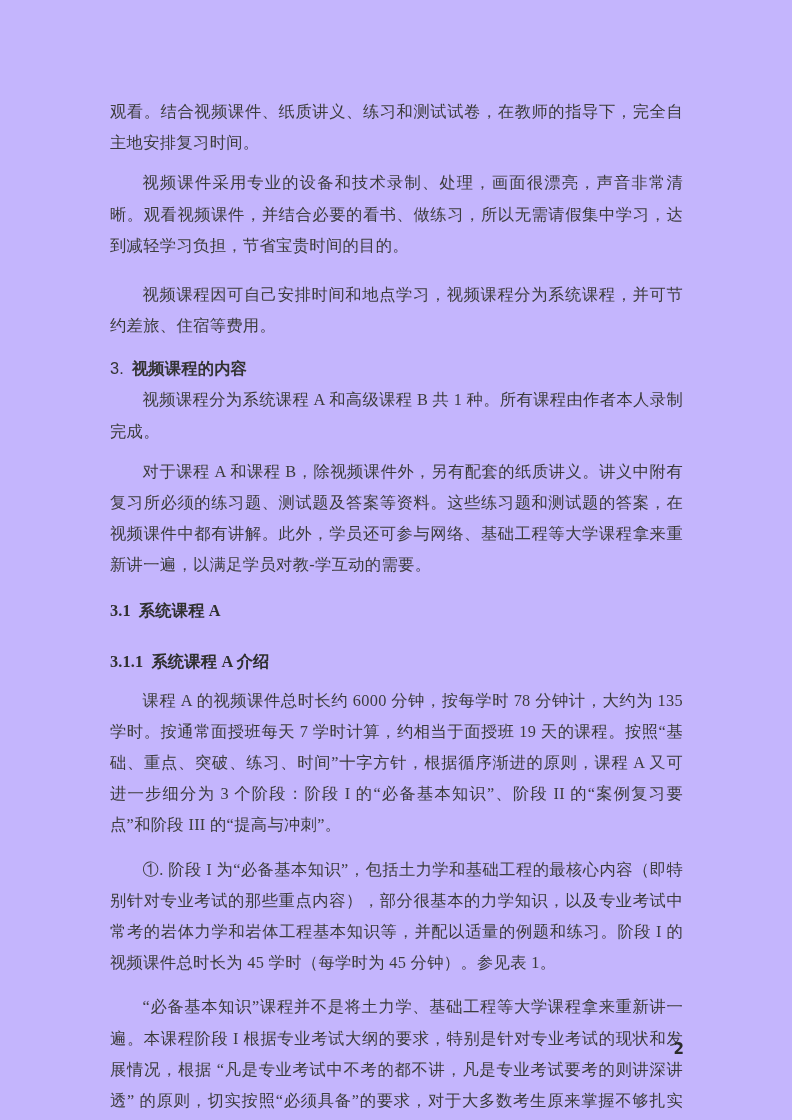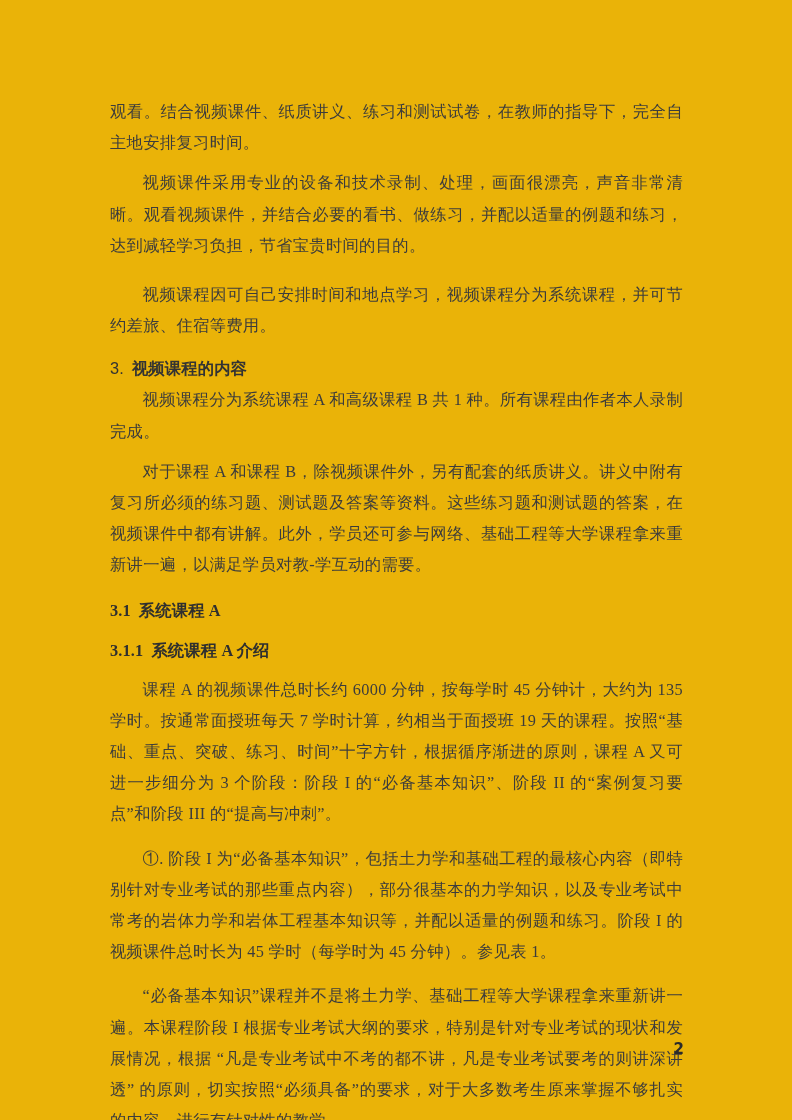--- a/index.html
+++ b/index.html
@@ -4,21 +4,21 @@
 <style>
   html, body {
     margin: 0;
     padding: 0;
     background: #ffffff;
   }
   .page {
     position: relative;
     width: 792px;
     height: 1120px;
-    background: #eab308;
+    background: #c4b5fd;
     overflow: hidden;
     font-family: "Liberation Serif", "DejaVu Serif", serif;
   }
   .content {
     position: absolute;
     left: 110px;
     top: 96px;
     width: 573px;
   }
   
@@ -53,21 +53,21 @@
     margin: 16px 0 1px 0;
     font-size: 16.3px;
     line-height: 28px;
     color: #2f2f2f;
     font-weight: bold;
     font-family: "Liberation Serif", "DejaVu Serif", serif;
     letter-spacing: 0.01em;
   }
   .h-num2 .numpart { margin-right: 8px; }
   .h-num3 {
-    margin: 12px 0 9px 0;
+    margin: 23px 0 9px 0;
     font-size: 16.3px;
     line-height: 28px;
     color: #2f2f2f;
     font-weight: bold;
     font-family: "Liberation Serif", "DejaVu Serif", serif;
     letter-spacing: 0.01em;
   }
   .h-num3 .numpart { margin-right: 8px; }
 
   
@@ -88,21 +88,21 @@
 </head>
 <body>
 
 <div class="page">
   <div class="content">
 
     <p class="para noindent">观看。结合视频课件、纸质讲义、练习和测试试卷，在教师的指导下，完全自主地安排复习时间。</p>
 
     <div class="gap-sm"></div>
 
-    <p class="para">视频课件采用专业的设备和技术录制、处理，画面很漂亮，声音非常清晰。观看视频课件，并结合必要的看书、做练习，并配以适量的例题和练习，达到减轻学习负担，节省宝贵时间的目的。</p>
+    <p class="para">视频课件采用专业的设备和技术录制、处理，画面很漂亮，声音非常清晰。观看视频课件，并结合必要的看书、做练习，所以无需请假集中学习，达到减轻学习负担，节省宝贵时间的目的。</p>
 
     <div class="gap-sm"></div>
 
 
     <div class="gap-sm"></div>
 
     <p class="para">视频课程因可自己安排时间和地点学习，视频课程分为系统课程，并可节约差旅、住宿等费用。</p>
 
     <h2 class="h-num1">
       <span class="numpart">3.</span><span>视频课程的内容</span>
@@ -115,21 +115,21 @@
     <p class="para">对于课程 A 和课程 B，除视频课件外，另有配套的纸质讲义。讲义中附有复习所必须的练习题、测试题及答案等资料。这些练习题和测试题的答案，在视频课件中都有讲解。此外，学员还可参与网络、基础工程等大学课程拿来重新讲一遍，以满足学员对教-学互动的需要。</p>
 
     <h3 class="h-num2">
       <span class="numpart">3.1</span><span>系统课程 A</span>
     </h3>
 
     <h4 class="h-num3">
       <span class="numpart">3.1.1</span><span>系统课程 A 介绍</span>
     </h4>
 
-    <p class="para">课程 A 的视频课件总时长约 6000 分钟，按每学时 45 分钟计，大约为 135 学时。按通常面授班每天 7 学时计算，约相当于面授班 19 天的课程。按照“基础、重点、突破、练习、时间”十字方针，根据循序渐进的原则，课程 A 又可进一步细分为 3 个阶段：阶段 I 的“必备基本知识”、阶段 II 的“案例复习要点”和阶段 III 的“提高与冲刺”。</p>
+    <p class="para">课程 A 的视频课件总时长约 6000 分钟，按每学时 78 分钟计，大约为 135 学时。按通常面授班每天 7 学时计算，约相当于面授班 19 天的课程。按照“基础、重点、突破、练习、时间”十字方针，根据循序渐进的原则，课程 A 又可进一步细分为 3 个阶段：阶段 I 的“必备基本知识”、阶段 II 的“案例复习要点”和阶段 III 的“提高与冲刺”。</p>
 
     <div class="gap-md"></div>
 
     <p class="para">①. 阶段 I 为“必备基本知识”，包括土力学和基础工程的最核心内容（即特别针对专业考试的那些重点内容），部分很基本的力学知识，以及专业考试中常考的岩体力学和岩体工程基本知识等，并配以适量的例题和练习。阶段 I 的视频课件总时长为 45 学时（每学时为 45 分钟）。参见表 1。</p>
 
     <div class="gap-md"></div>
 
     <p class="para">“必备基本知识”课程并不是将土力学、基础工程等大学课程拿来重新讲一遍。本课程阶段 I 根据专业考试大纲的要求，特别是针对专业考试的现状和发展情况，根据 “凡是专业考试中不考的都不讲，凡是专业考试要考的则讲深讲透” 的原则，切实按照“必须具备”的要求，对于大多数考生原来掌握不够扎实的内容，进行有针对性的教学。</p>
 
   </div>

